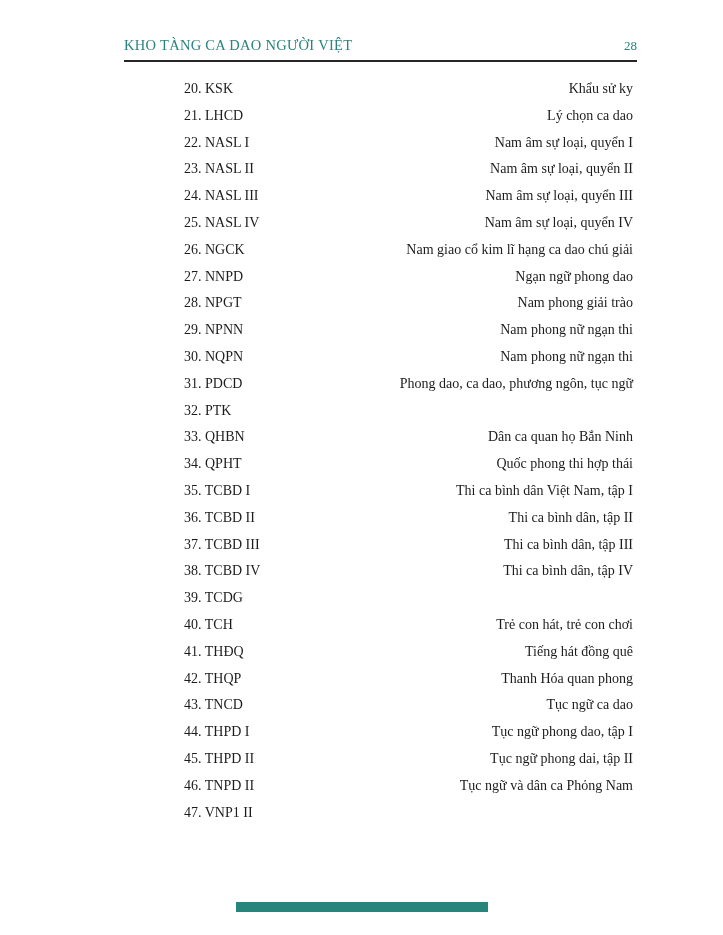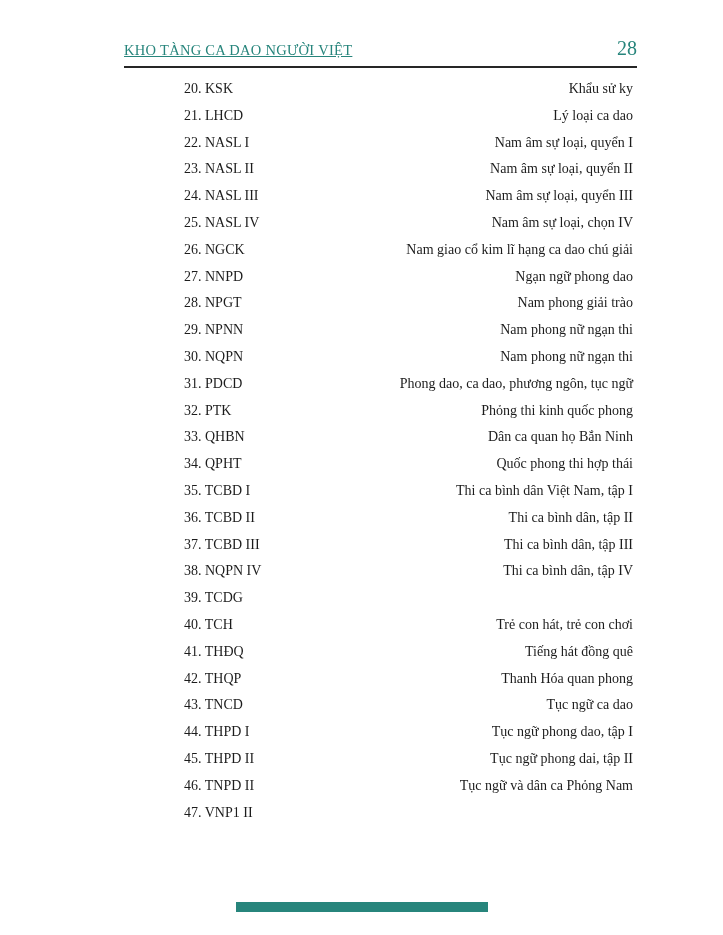--- a/index.html
+++ b/index.html
@@ -20,25 +20,24 @@
     justify-content: space-between;
     align-items: baseline;
     padding-bottom: 6px;
     border-bottom: 2px solid #262626;
   }
   .header-title {
     color: var(--accent, #27857c);
     font-size: 14.5px;
     letter-spacing: 0.3px;
     white-space: nowrap;
-    text-decoration: underline;
   }
   .header-page {
     color: var(--accent, #27857c);
-    font-size: 20px;
+    font-size: 13px;
   }
 
   .list {
     position: absolute;
     left: 184px; right: 90px; top: 76px;
   }
   .row {
     display: flex;
     align-items: flex-start;
     font-size: 14px;
@@ -73,41 +72,41 @@
   </div>
 
   <div class="list">
   <div class="row">
     <span class="abbr-cell"><span>20.</span> <span>KSK</span></span>
     <span class="title-cell">Khẩu sử ky</span>
   </div>
 
   <div class="row">
     <span class="abbr-cell"><span>21.</span> <span>LHCD</span></span>
-    <span class="title-cell">Lý loại ca dao</span>
+    <span class="title-cell">Lý chọn ca dao</span>
   </div>
 
   <div class="row">
     <span class="abbr-cell"><span>22.</span> <span>NASL I</span></span>
     <span class="title-cell">Nam âm sự loại, quyển I</span>
   </div>
 
   <div class="row">
     <span class="abbr-cell"><span>23.</span> <span>NASL II</span></span>
     <span class="title-cell">Nam âm sự loại, quyển II</span>
   </div>
 
   <div class="row">
     <span class="abbr-cell"><span>24.</span> <span>NASL III</span></span>
     <span class="title-cell">Nam âm sự loại, quyển III</span>
   </div>
 
   <div class="row">
     <span class="abbr-cell"><span>25.</span> <span>NASL IV</span></span>
-    <span class="title-cell">Nam âm sự loại, chọn IV</span>
+    <span class="title-cell">Nam âm sự loại, quyển IV</span>
   </div>
 
   <div class="row">
     <span class="abbr-cell"><span>26.</span> <span>NGCK</span></span>
     <span class="title-cell">Nam giao cổ kim lĩ hạng ca dao chú giải</span>
   </div>
 
   <div class="row">
     <span class="abbr-cell"><span>27.</span> <span>NNPD</span></span>
     <span class="title-cell">Ngạn ngữ phong dao</span>
@@ -128,21 +127,20 @@
     <span class="title-cell">Nam phong nữ ngạn thi</span>
   </div>
 
   <div class="row">
     <span class="abbr-cell"><span>31.</span> <span>PDCD</span></span>
     <span class="title-cell">Phong dao, ca dao, phương ngôn, tục ngữ</span>
   </div>
 
   <div class="row">
     <span class="abbr-cell"><span>32.</span> <span>PTK</span></span>
-    <span class="title-cell">Phỏng thi kinh quốc phong</span>
   </div>
 
   <div class="row">
     <span class="abbr-cell"><span>33.</span> <span>QHBN</span></span>
     <span class="title-cell">Dân ca quan họ Bắn Ninh</span>
   </div>
 
   <div class="row">
     <span class="abbr-cell"><span>34.</span> <span>QPHT</span></span>
     <span class="title-cell">Quốc phong thi hợp thái</span>
@@ -157,21 +155,21 @@
     <span class="abbr-cell"><span>36.</span> <span>TCBD II</span></span>
     <span class="title-cell">Thi ca bình dân, tập II</span>
   </div>
 
   <div class="row">
     <span class="abbr-cell"><span>37.</span> <span>TCBD III</span></span>
     <span class="title-cell">Thi ca bình dân, tập III</span>
   </div>
 
   <div class="row">
-    <span class="abbr-cell"><span>38.</span> <span>NQPN IV</span></span>
+    <span class="abbr-cell"><span>38.</span> <span>TCBD IV</span></span>
     <span class="title-cell">Thi ca bình dân, tập IV</span>
   </div>
 
   <div class="row">
     <span class="abbr-cell"><span>39.</span> <span>TCDG</span></span>
   </div>
 
   <div class="row">
     <span class="abbr-cell"><span>40.</span> <span>TCH</span></span>
     <span class="title-cell">Trẻ con hát, trẻ con chơi</span>

